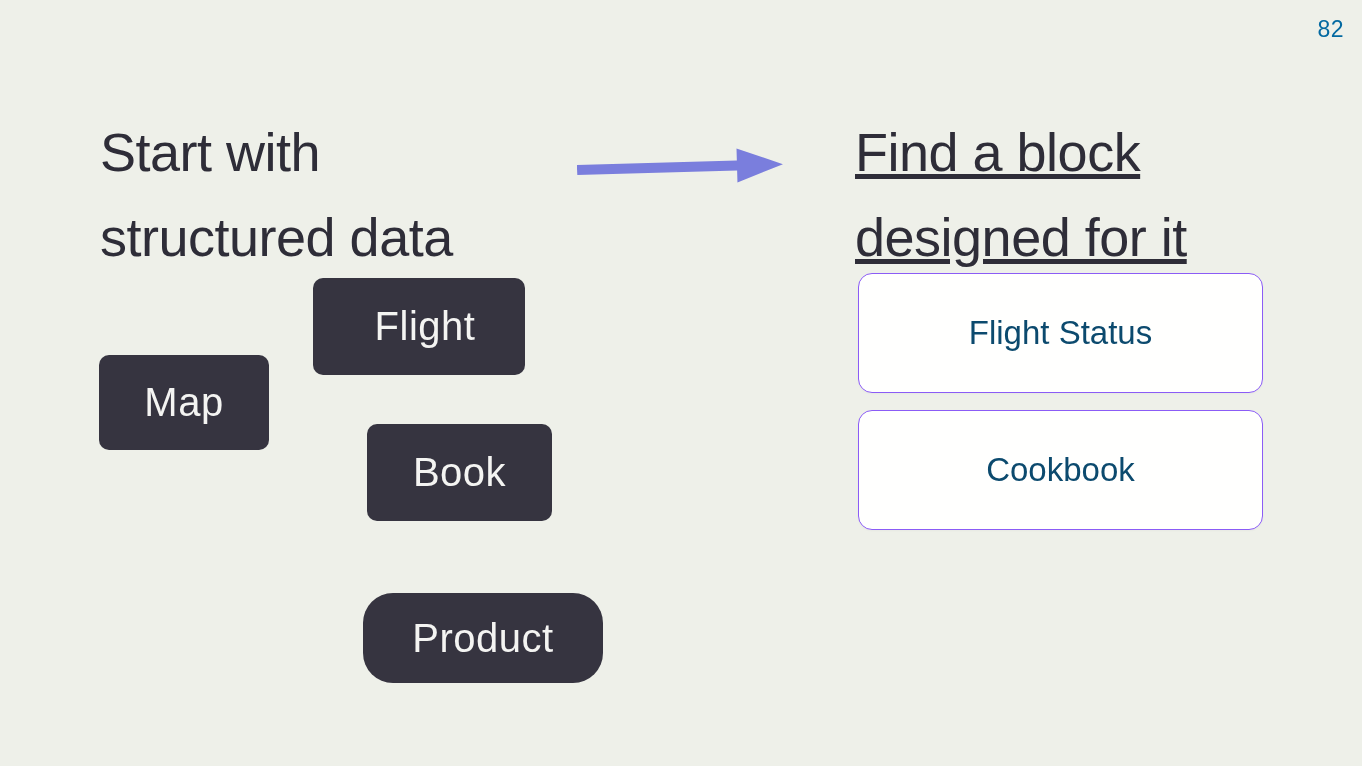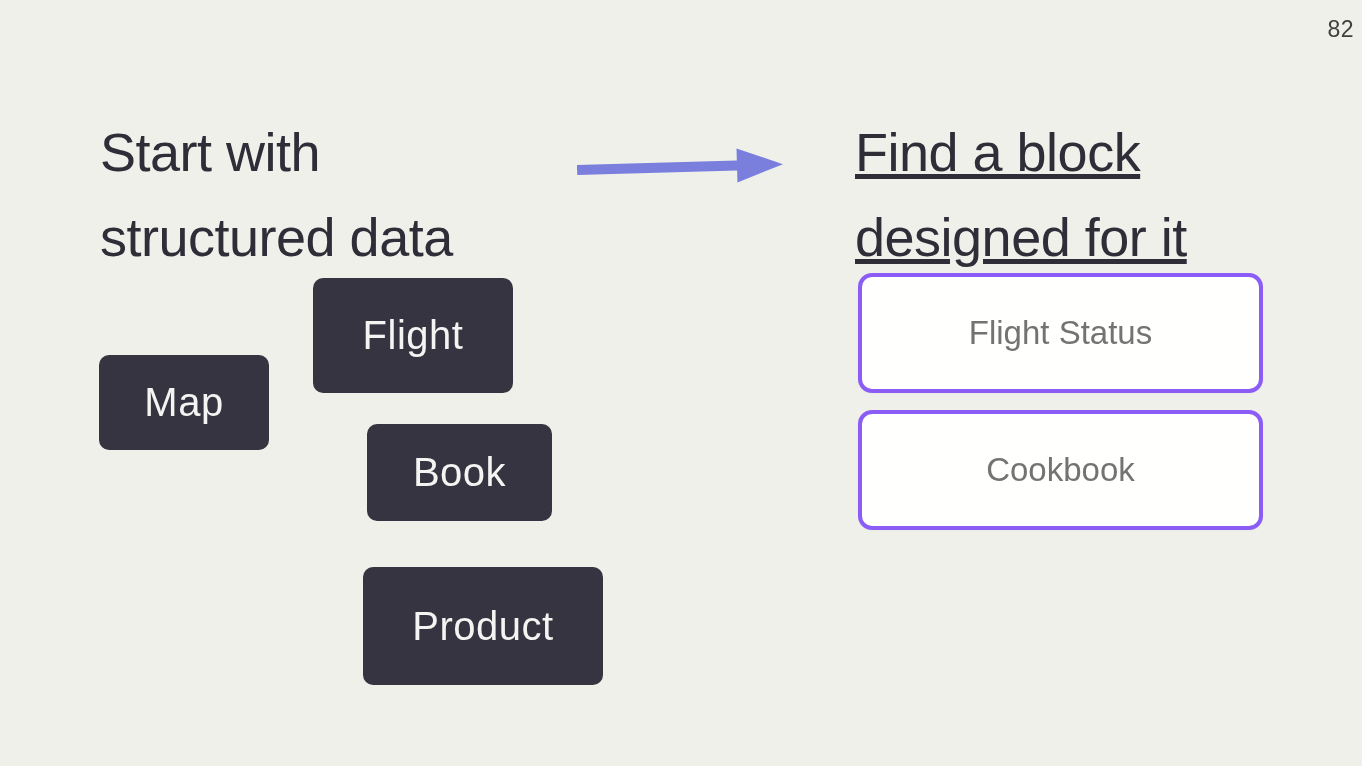--- a/index.html
+++ b/index.html
@@ -14,24 +14,24 @@
     background: #eef0e9;
     font-family: "Liberation Sans", sans-serif;
   }
   .slide {
     position: absolute;
     inset: 0;
   }
   .page-number {
     position: absolute;
     top: 16px;
-    right: 8px;
+    right: 18px;
     font-size: 23px;
     letter-spacing: 0.5px;
-    color: #404040;
+    color: #0369a1;
   }
   .heading {
     position: absolute;
     font-size: 54px;
     line-height: 1.2;
     font-weight: 500;
     letter-spacing: -0.5px;
     color: #2e2d38;
   }
   .heading-left  { left: 100px; top: 100px; }
@@ -52,41 +52,41 @@
     background: #363440;
     color: #f4f4f2;
     border-radius: 10px;
     display: flex;
     align-items: center;
     justify-content: center;
     font-size: 40px;
     font-weight: 500;
     letter-spacing: 0.5px;
   }
-  .chip-flight  { left: 313px; top: 278px; width: 200px; height: 115px; }
+  .chip-flight  { left: 313px; top: 278px; width: 200px; height: 97px; padding-left: 12px; }
   .chip-map     { left:  99px; top: 355px; width: 170px; height: 95px; }
   .chip-book    { left: 367px; top: 424px; width: 185px; height: 97px; }
   .chip-recipe  { left: 102px; top: 494px; width: 218px; height: 95px; }
-  .chip-product { left: 363px; top: 567px; width: 240px; height: 118px; }
+  .chip-product { left: 363px; top: 593px; width: 240px; height: 90px; border-radius: 30px; }
 
   .card {
     position: absolute;
     left: 858px;
     width: 405px;
     height: 120px;
     background: #fffffe;
-    border: 4px solid #8b5cf6;
+    border: 1px solid #8b5cf6;
     border-radius: 14px;
     box-sizing: border-box;
     display: flex;
     align-items: center;
     justify-content: center;
     font-size: 33px;
     font-weight: 500;
-    color: #737373;
+    color: #0c4a6e;
     box-shadow: 0 1px 2px rgba(40,40,50,0.03);
   }
   .card-1 { top: 273px; }
   .card-2 { top: 410px; }
   .card-3 { top: 548px; }
 </style>
 </head>
 <body>
 
 <div class="slide">

